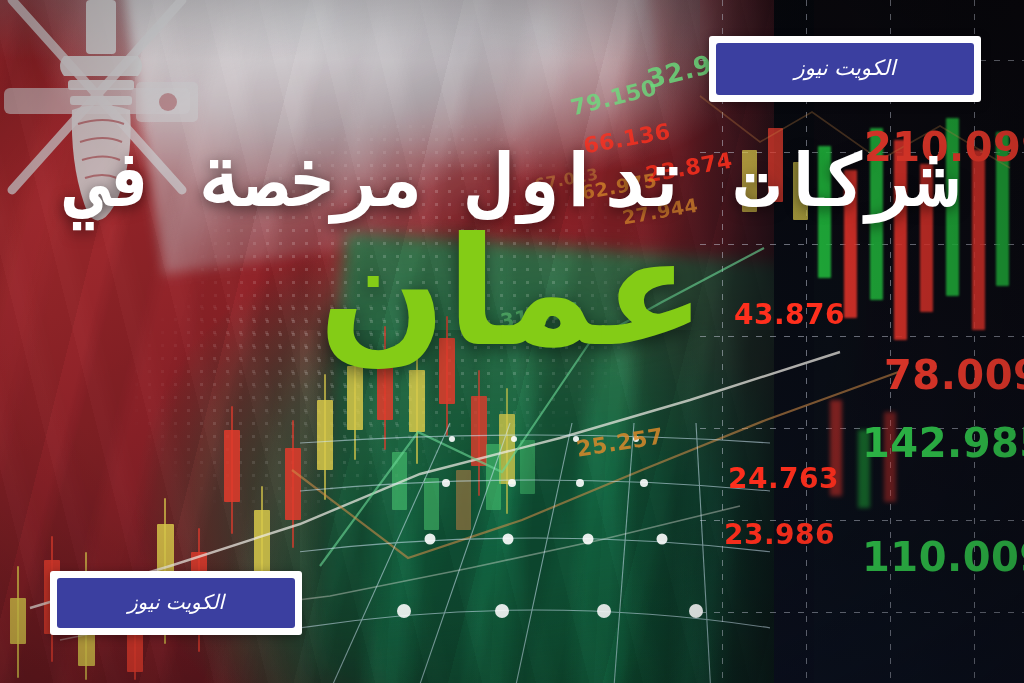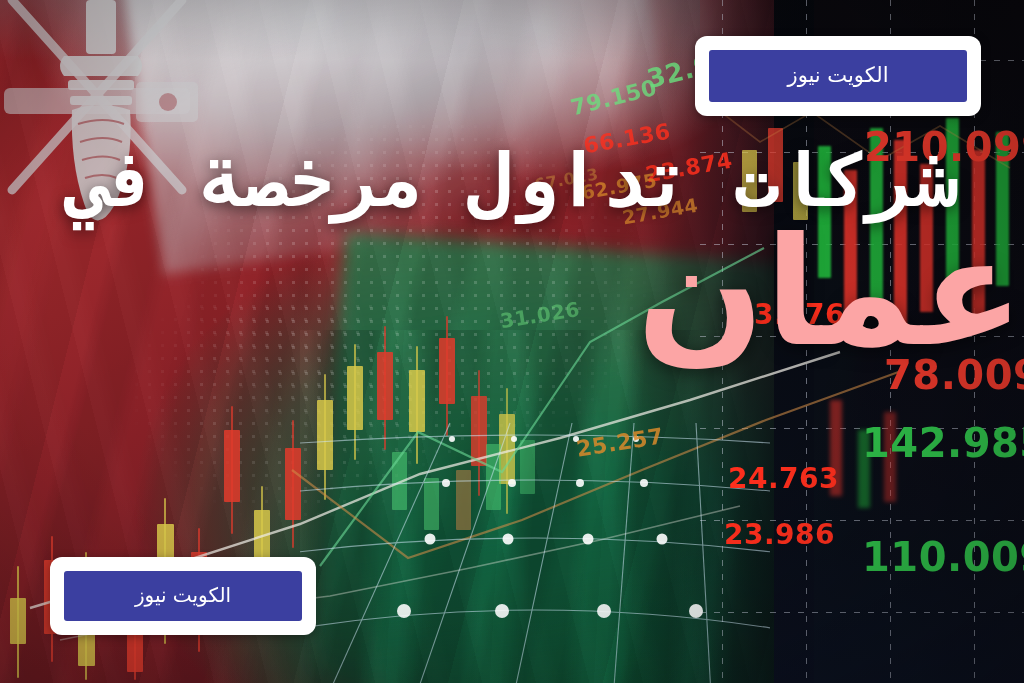--- a/index.html
+++ b/index.html
@@ -174,36 +174,36 @@
     color: #ffffff;
     font-size: 74px;
     line-height: 0.98;
     font-weight: 700;
     letter-spacing: -1px;
     text-shadow: 0 3px 14px rgba(0,0,0,0.55);
     font-family: Liberation Mono, monospace;
   }
   .headline .line2 {
     display: block;
-    color: #fca5a5;
+    color: #84cc16;
     font-size: 150px;
     line-height: 1.0;
     font-weight: 700;
     margin-top: -6px;
     text-shadow: 0 4px 18px rgba(0,0,0,0.5);
-    text-align: right;
   }
 
   
   .badge {
     position: absolute;
     background: #ffffff;
-    border-radius: 12px;
-    padding: 14px;
+    border-radius: 3px;
+    padding: 7px;
     box-shadow: 0 2px 10px rgba(0,0,0,0.35);
+    font-style: italic;
   }
   .badge-inner {
     background: #3b3fa0;
     color: #ffffff;
     font-size: 21px;
     font-weight: 400;
     direction: rtl;
     text-align: center;
     padding: 13px 14px 15px;
     border-radius: 3px;

